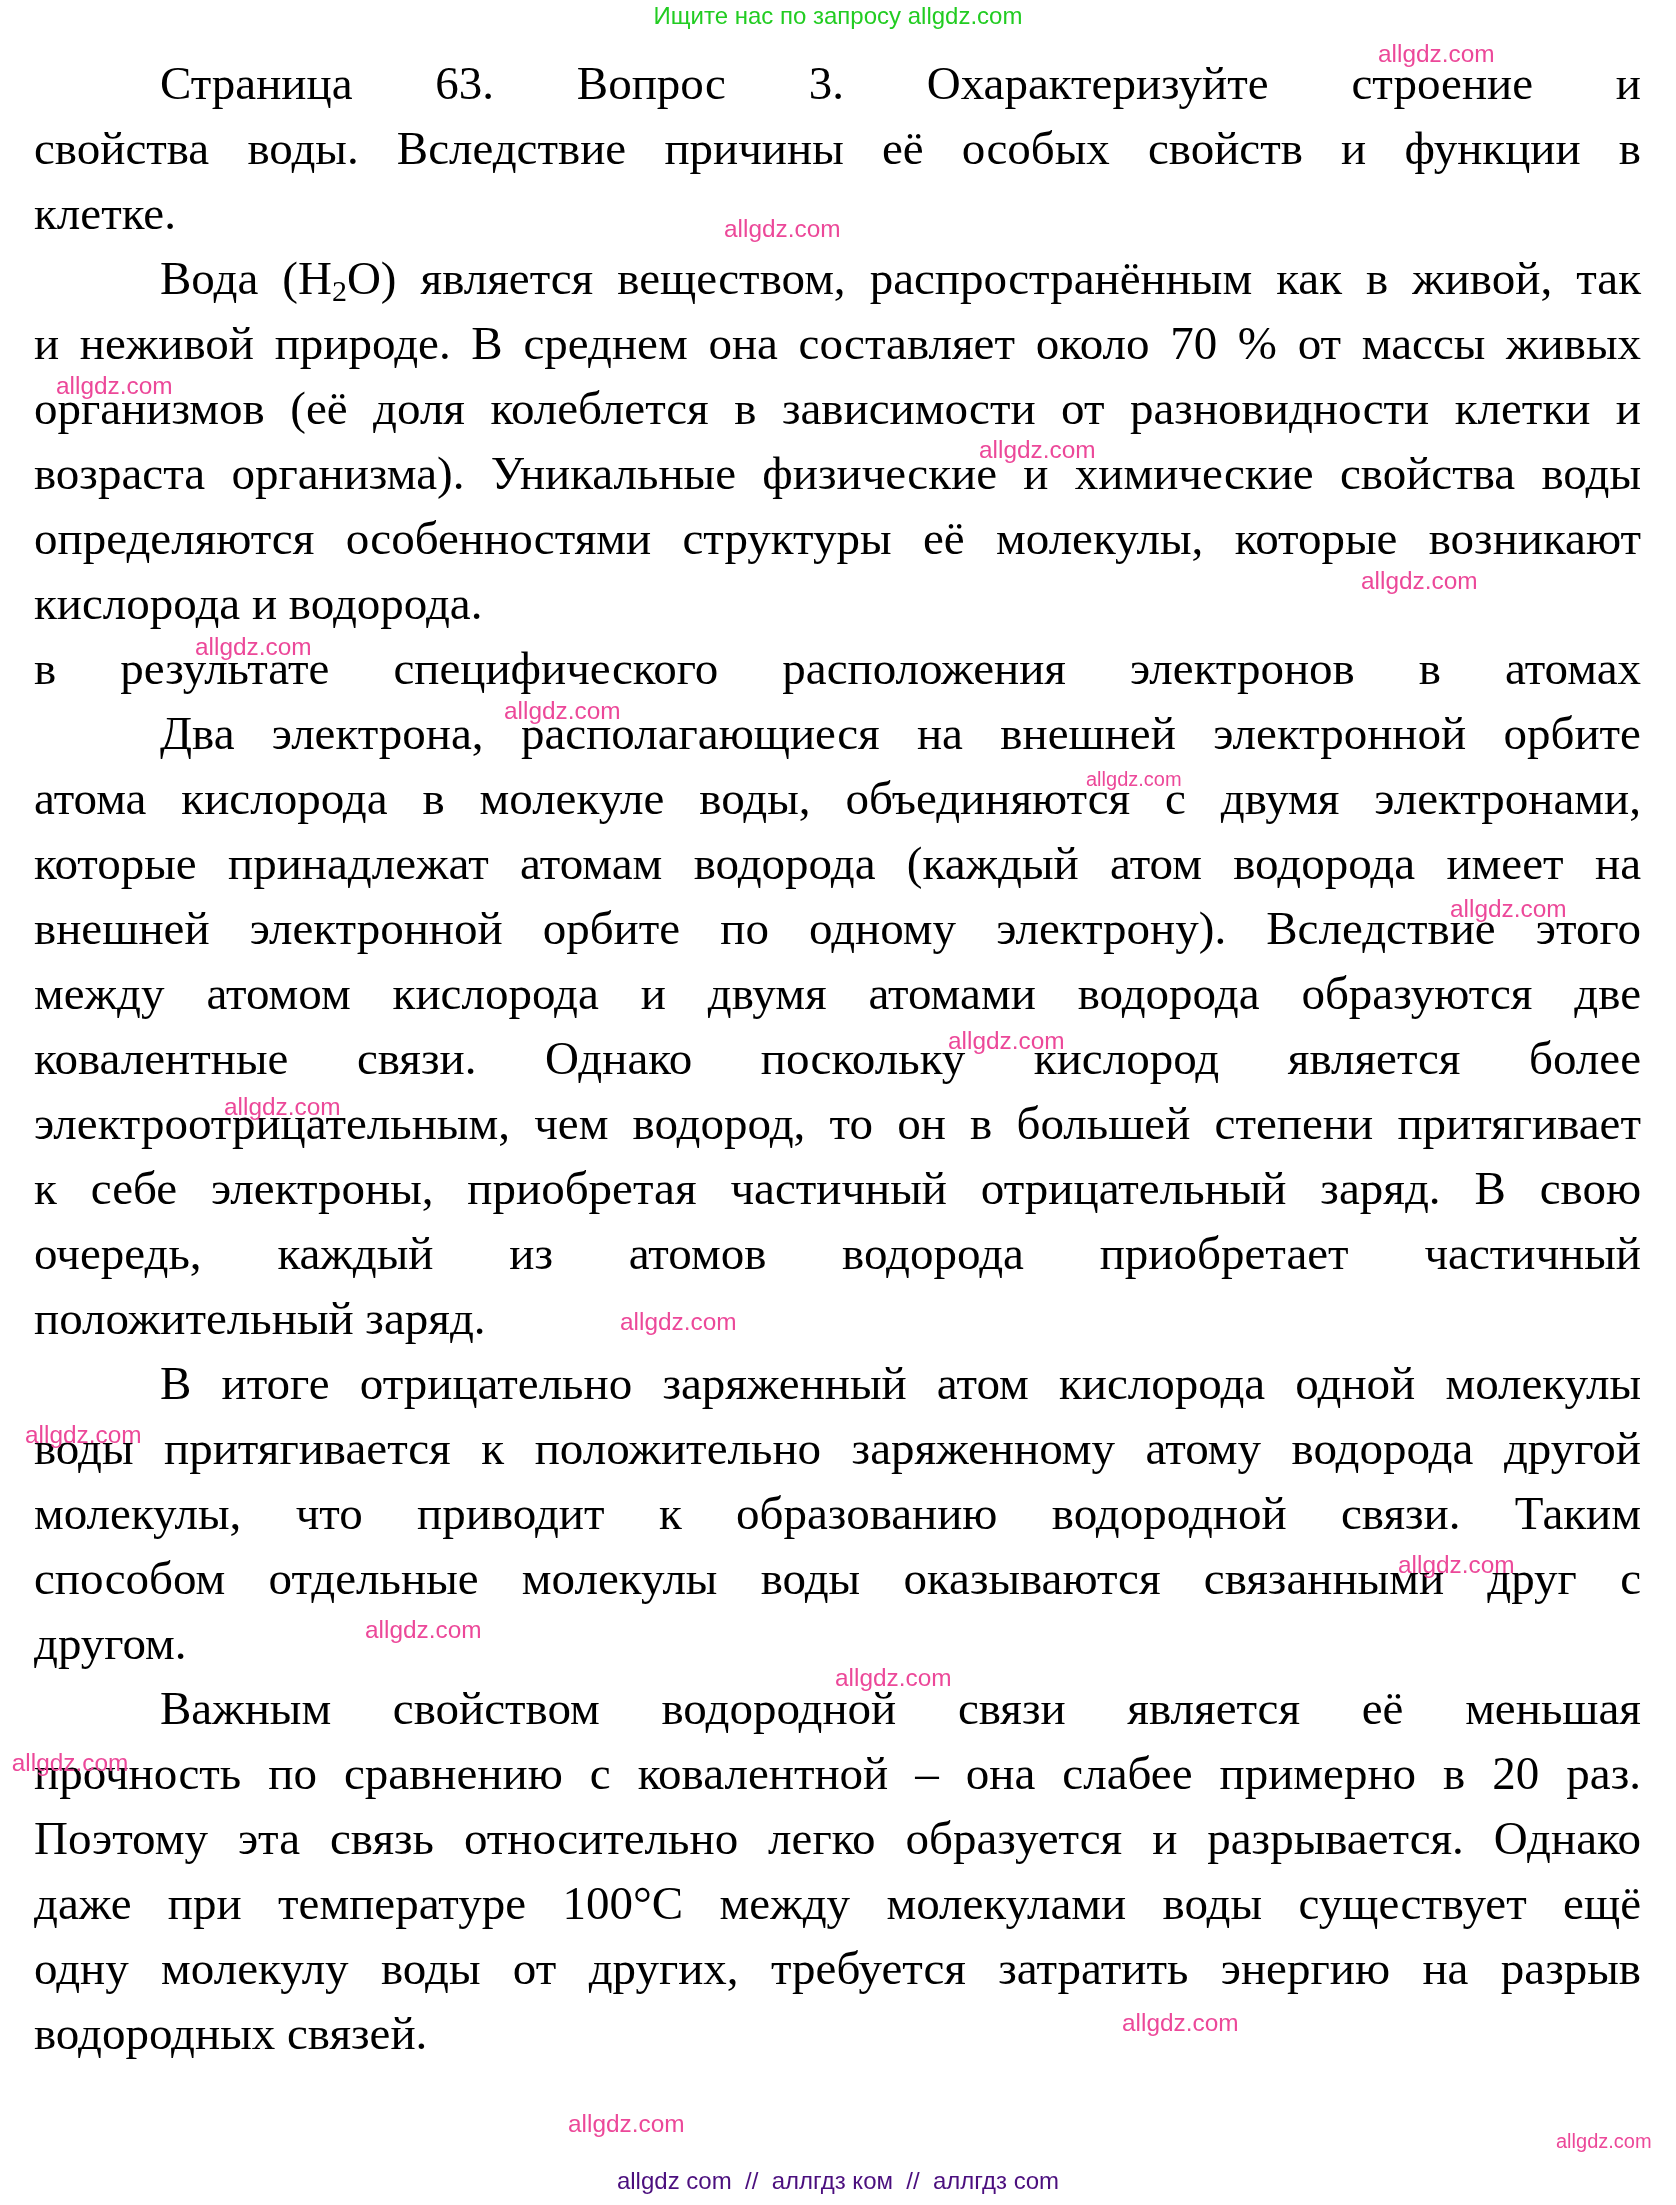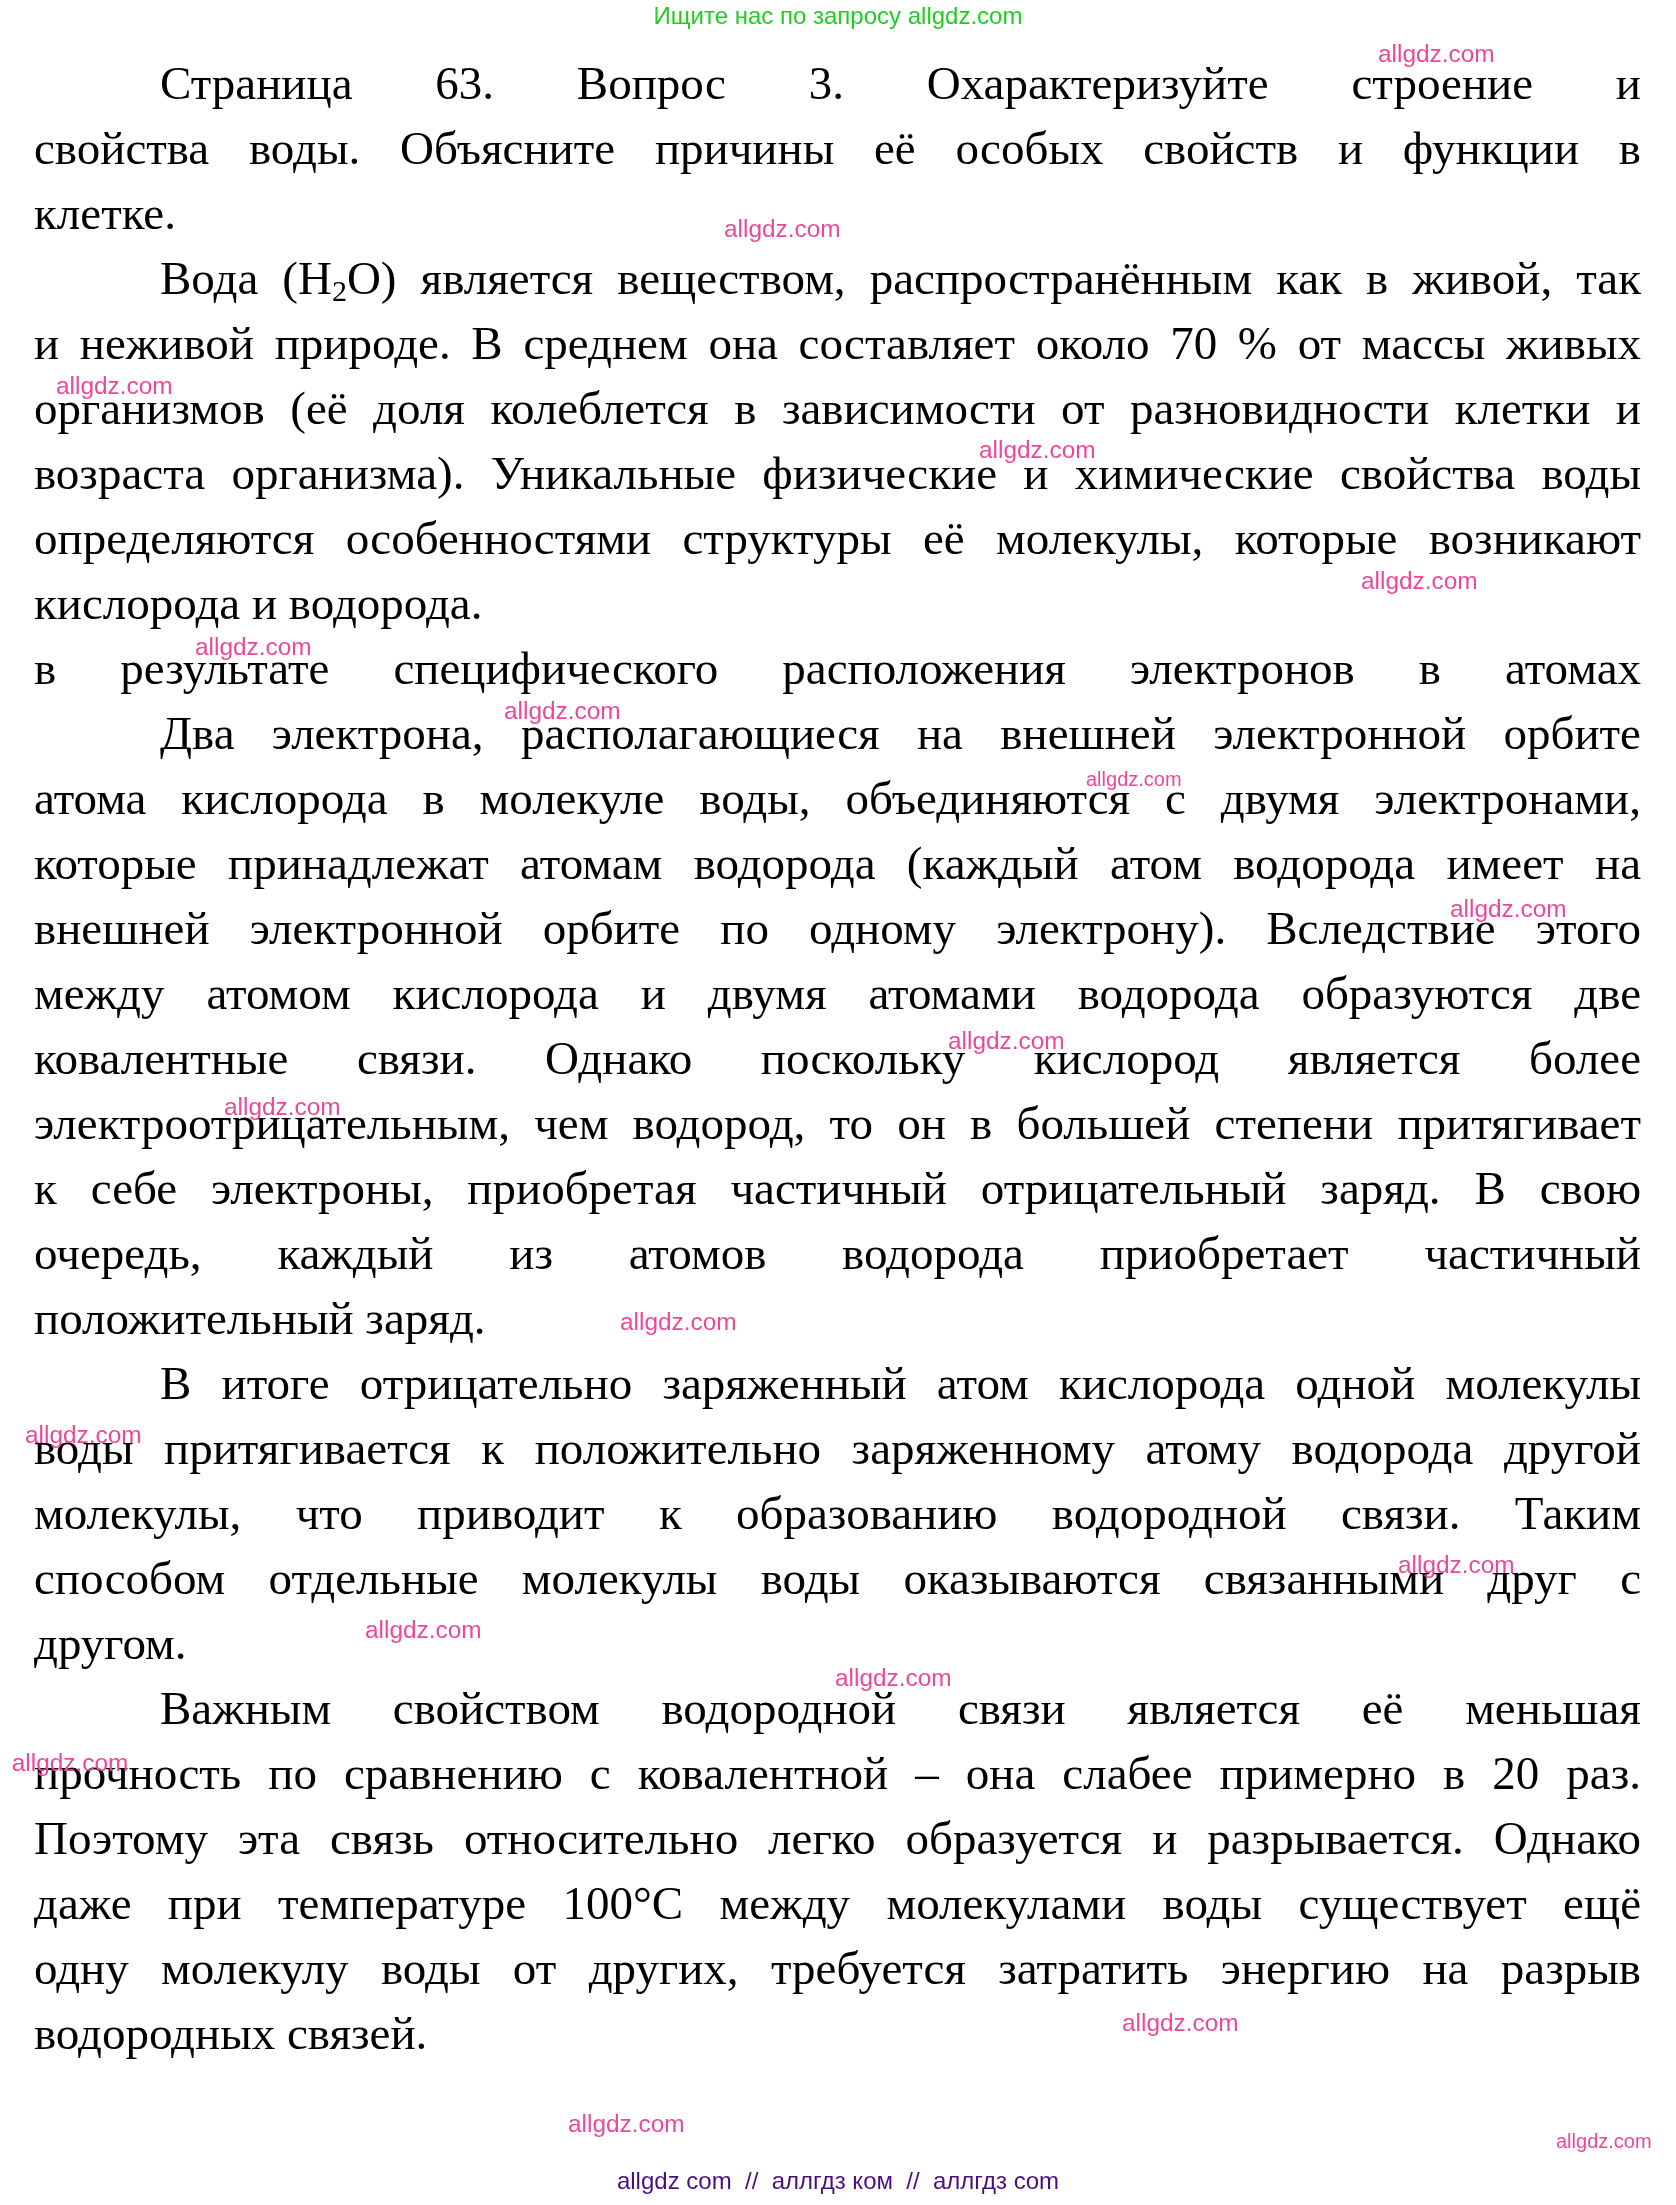--- a/index.html
+++ b/index.html
@@ -30,21 +30,21 @@
   }
 </style>
 </head>
 <body>
 
 <div class="top-banner">Ищите нас по запросу allgdz.com</div>
 
 <div class="page">
   <div>
     <span class="line bold indent">Страница 63. Вопрос 3. Охарактеризуйте строение и</span>
-    <span class="line bold">свойства воды. Объясните причины её особых свойств и функции в</span>
+    <span class="line bold">свойства воды. Вследствие причины её особых свойств и функции в</span>
     <span class="line bold last">клетке.</span>
   </div>
 
   <div>
     <span class="line indent">Вода (H<sub>2</sub>O) является веществом, распространённым как в живой, так</span>
     <span class="line">и неживой природе. В среднем она составляет около 70 % от массы живых</span>
     <span class="line">организмов (её доля колеблется в зависимости от разновидности клетки и</span>
     <span class="line">возраста организма). Уникальные физические и химические свойства воды</span>
     <span class="line">определяются особенностями структуры её молекулы, которые возникают</span>
     <span class="line last">кислорода и водорода.</span>

